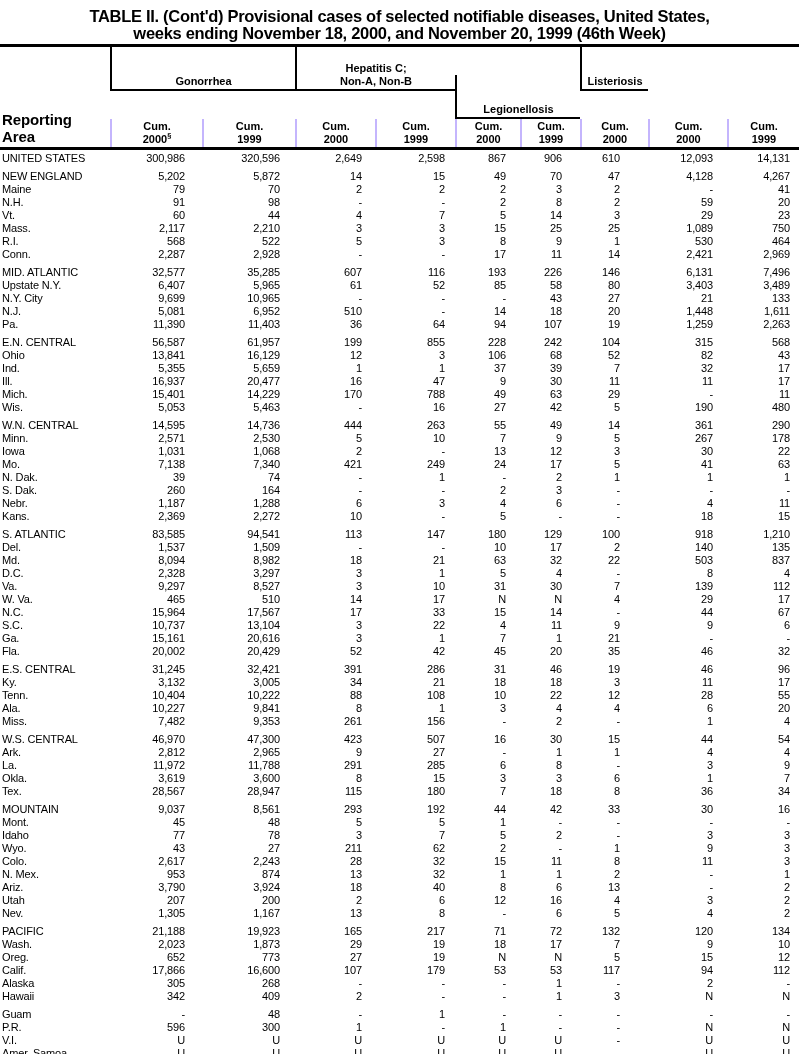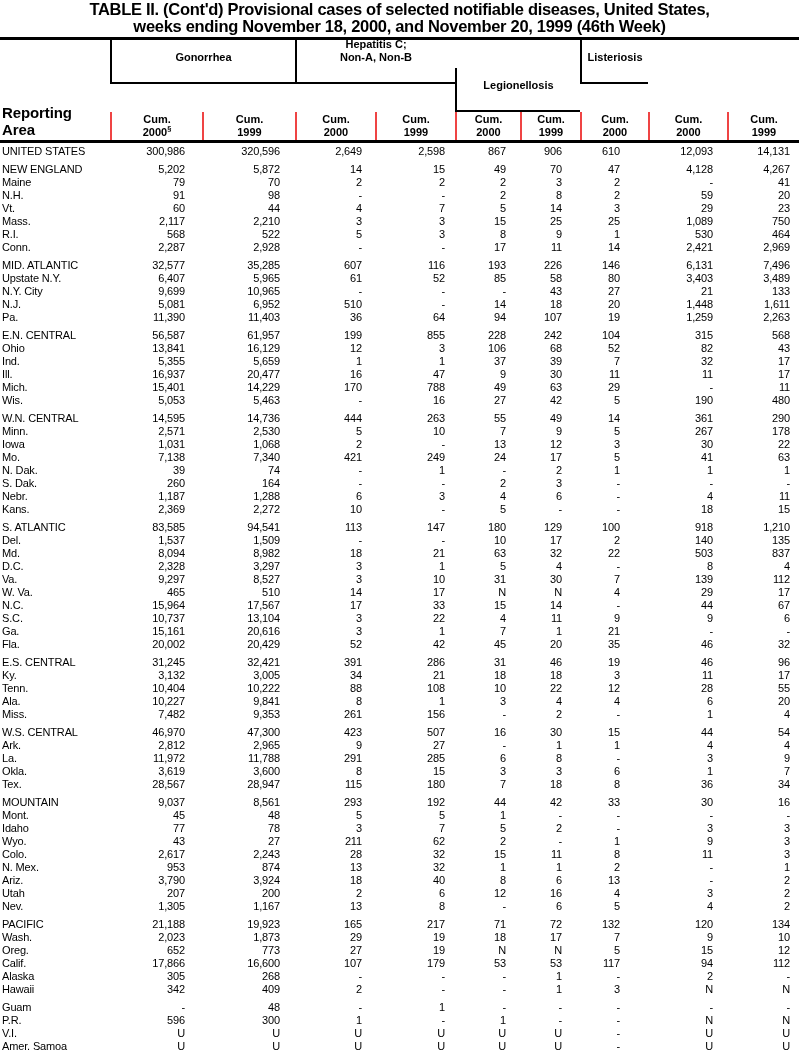--- a/index.html
+++ b/index.html
@@ -12,21 +12,21 @@
     color: #000;
     font-family: "Liberation Sans", sans-serif;
   }
   
   .title {
     text-align: center;
     font-weight: bold;
     font-size: 16.5px;
     line-height: 17px;
     letter-spacing: -0.3px;
-    padding-top: 1px;
+    padding-top: 8px;
   }
   
   .grid-cols {
     display: grid;
     grid-template-columns: 110px 92px 93px 80px 80px 65px 60px 68px 79px 72px;
   }
   .theader {
     border-top: 3px solid #000;
     border-bottom: 3px solid #000;
     margin-top: 2px;
@@ -40,31 +40,31 @@
     letter-spacing: -0.1px;
   }
   .group {
     grid-row: 1;
     display: flex; align-items: flex-end; justify-content: center;
     text-align: center;
     white-space: pre-line;
     border-left: 2px solid #000;
     border-bottom: 2px solid #000;
     height: 44px;
-    padding-bottom: 19px;
+    padding-bottom: 2px;
     line-height: 12.5px;
   }
   .g1 { grid-column: 2 / 4; }
   .g2 { grid-column: 4 / 6; }
   .g3 { grid-column: 6 / 8; margin-top: 28px; }
   .g4 { grid-column: 8 / 9; }
   .g5 { grid-column: 9 / 11; }
   .sub {
     grid-row: 2;
-    border-left: 2px solid #ef4444;
+    border-left: 2px solid #c4b5fd;
     text-align: center;
     padding: 1px 0 2px 0;
     line-height: 12.5px;
   }
   .s1 { grid-column: 2; } .s2 { grid-column: 3; } .s3 { grid-column: 4; }
   .s4 { grid-column: 5; } .s5 { grid-column: 6; } .s6 { grid-column: 7; }
   .s7 { grid-column: 8; } .s8 { grid-column: 9; } .s9 { grid-column: 10; }
   .sub .l1, .sub .l2 { display: block; }
   .sub sup { font-size: 7.5px; line-height: 0; }
   

